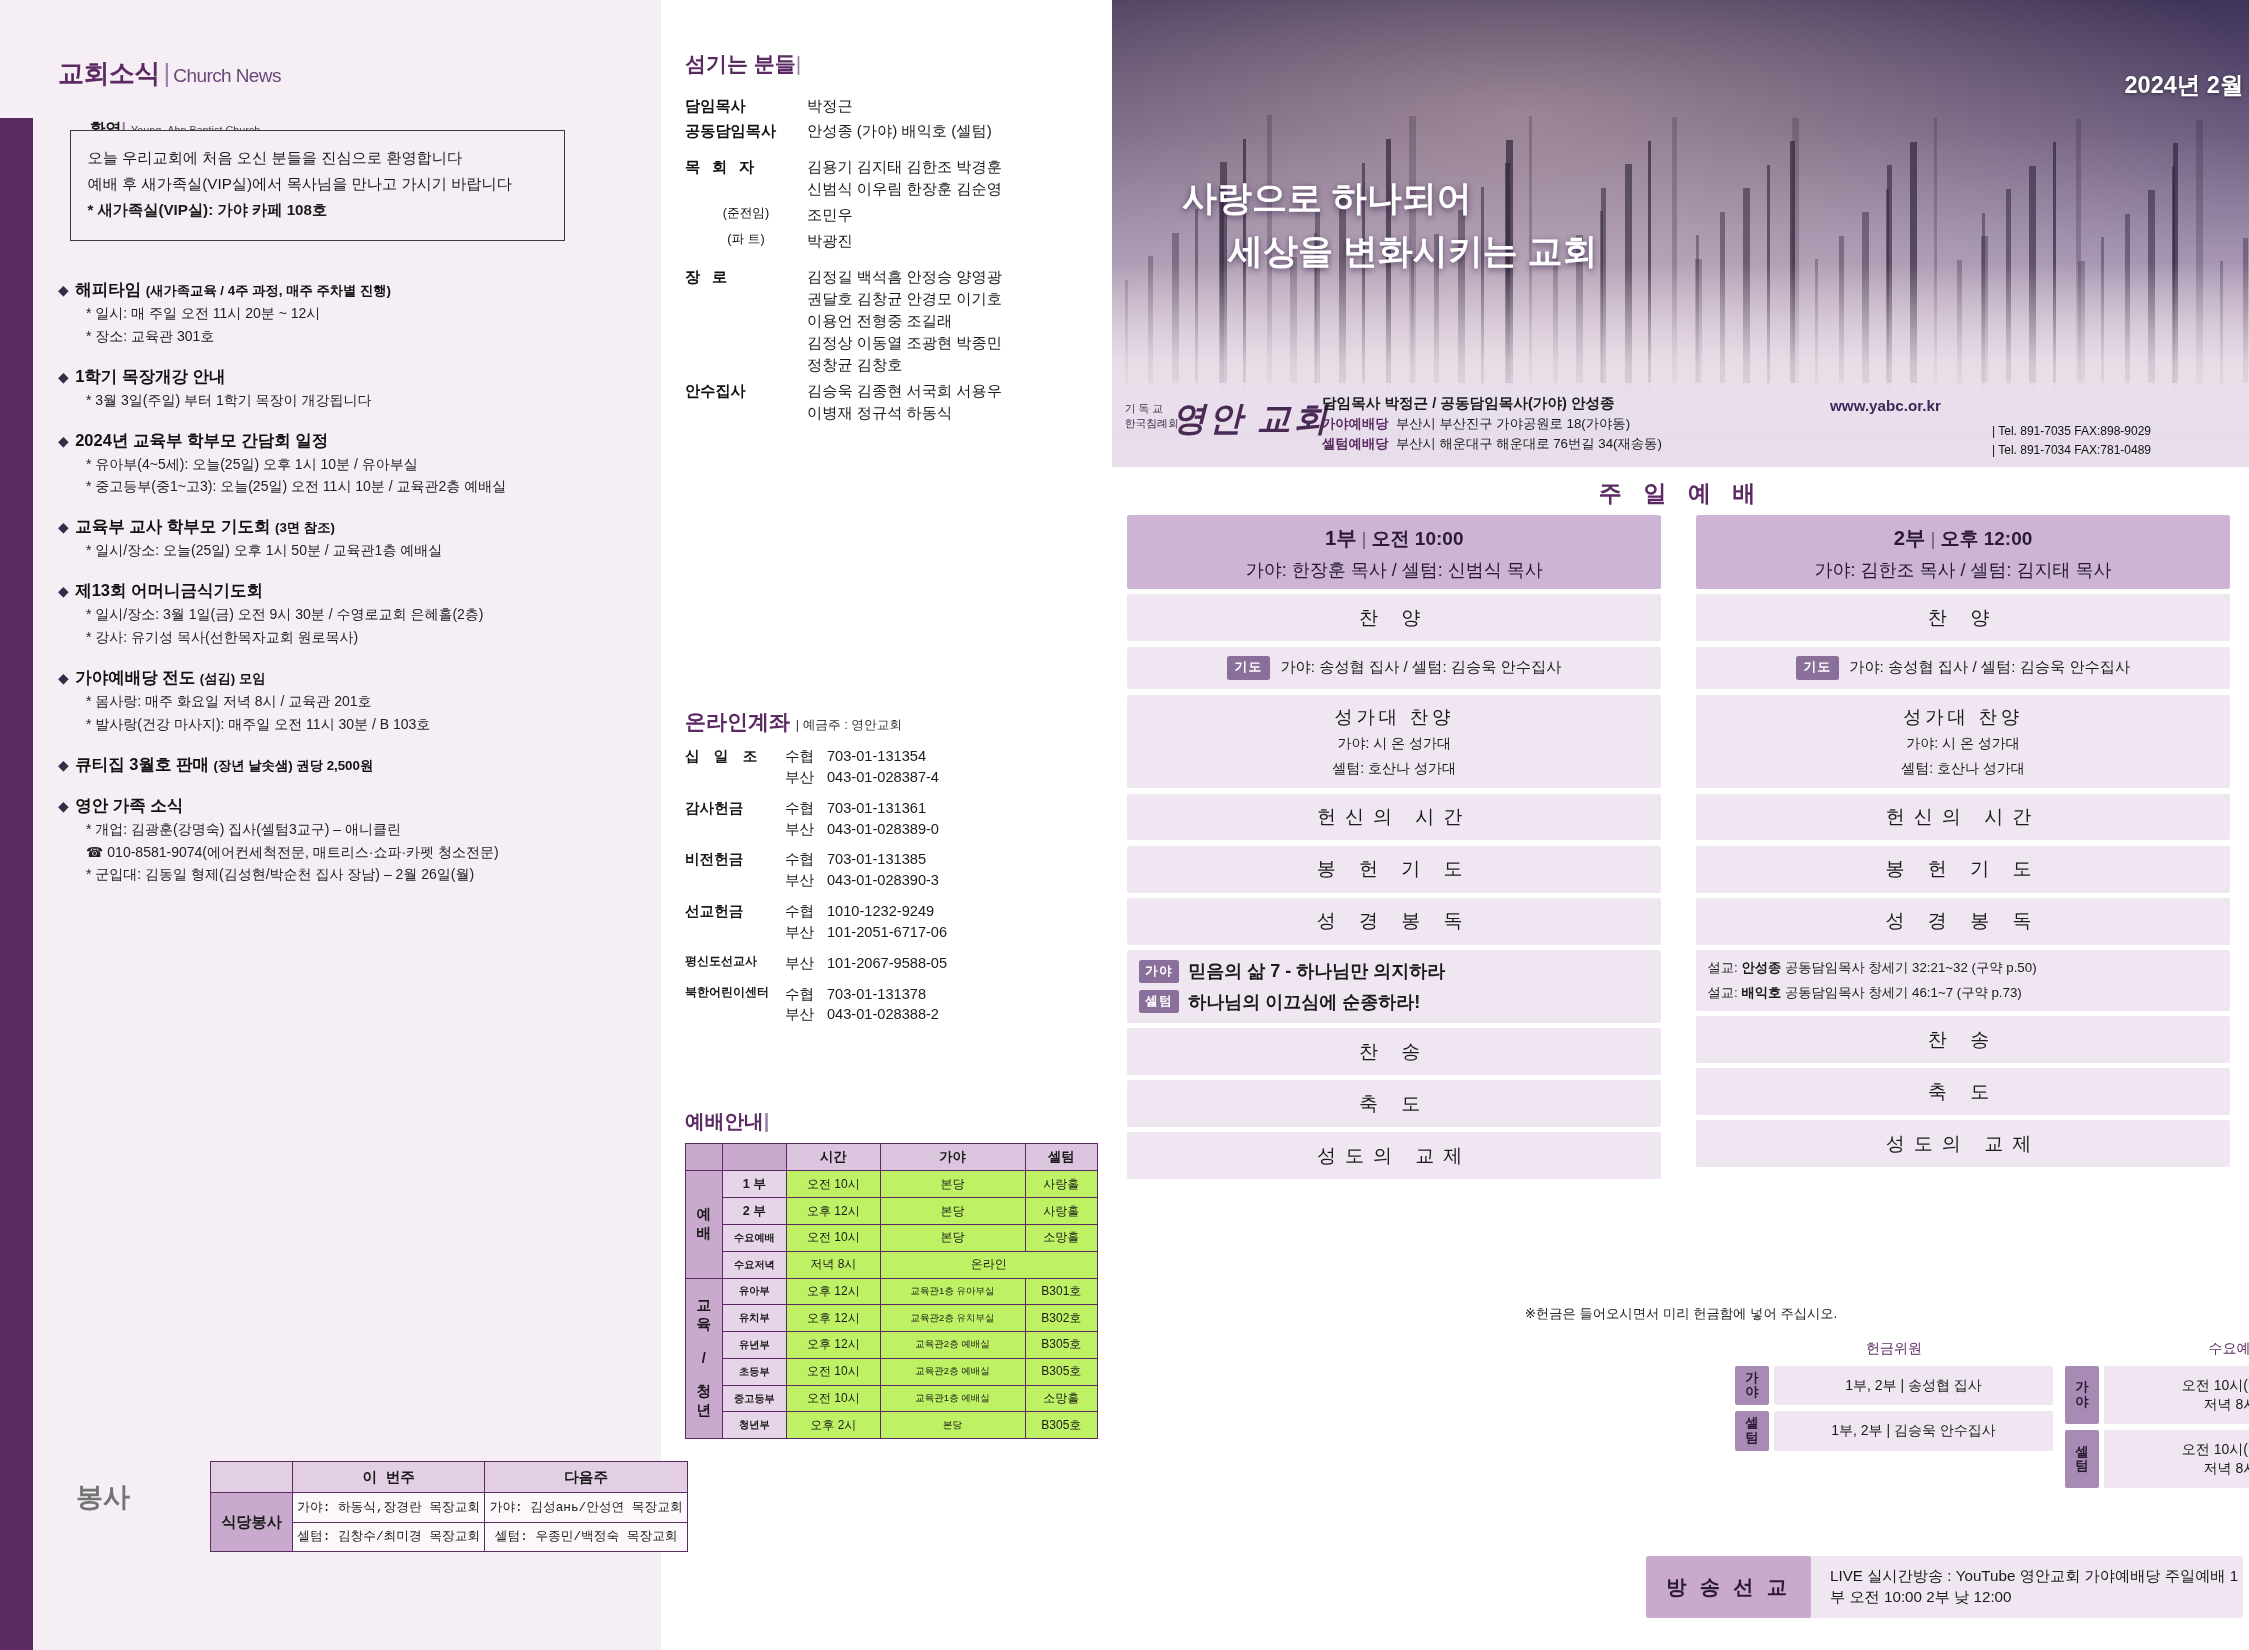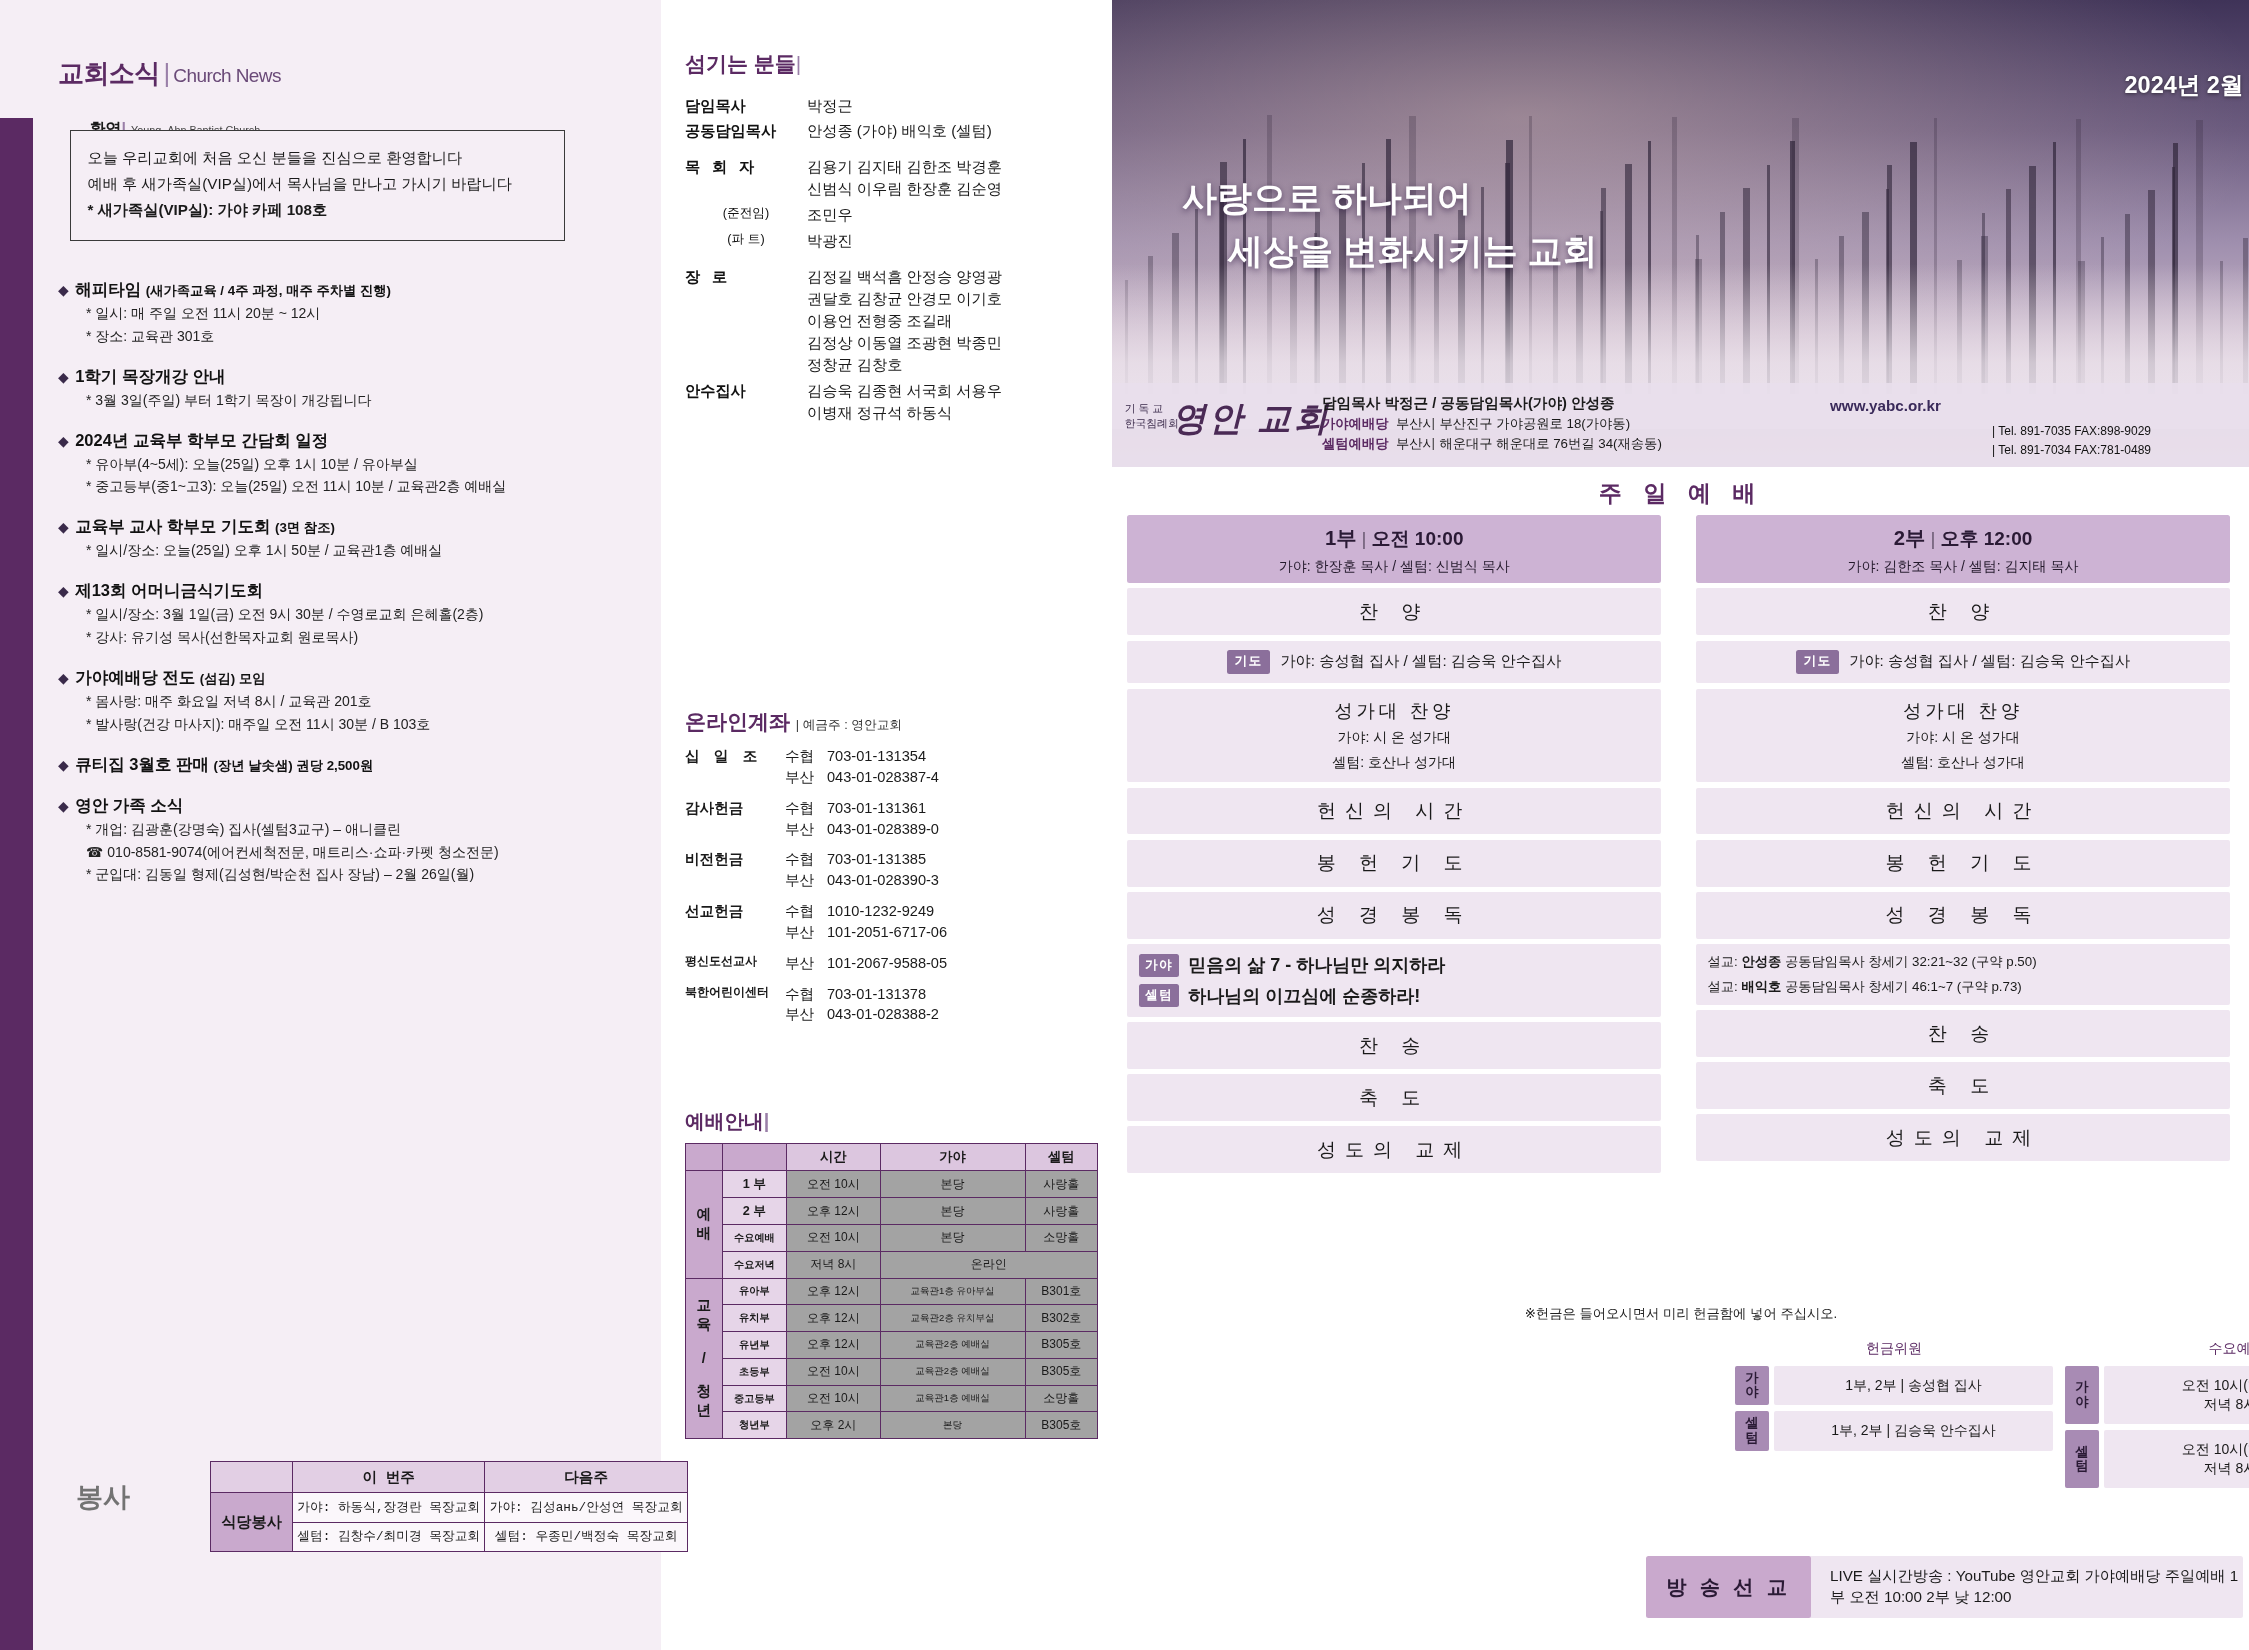--- a/index.html
+++ b/index.html
@@ -89,21 +89,21 @@
   .arow .k.sp{letter-spacing:5.1px;}
   .arow .k.sm{font-size:12px;}
   .arow .v .l{display:block;}
   .arow .v .bank{display:inline-block;width:42px;}
 
   .worship-guide{position:absolute;left:24px;top:1108px;width:419px;}
   .wg-title{font-size:19.7px;font-weight:bold;color:#5b2a63;margin-bottom:7.6px;}
   table.wg{border-collapse:collapse;font-size:12px;width:413px;}
   table.wg th,table.wg td{border:1.3px solid #5b2a63;text-align:center;padding:4.4px 1.3px;}
   table.wg th{background:#dcc6df;font-weight:bold;font-size:13.3px;}
-  table.wg td{background:#a3a3a3;}
+  table.wg td{background:#bef264;}
   table.wg td.side{background:#c9a9cd;font-weight:bold;font-size:14.6px;width:33px;}
   table.wg td.rowlbl{background:#e6d5e8;font-weight:bold;font-size:12.7px;width:61px;}
   table.wg td.rowlbl.sm{font-size:10.2px;}
   table.wg td.tiny{font-size:9.5px;}
 
   
   .col-right{width:1138px;height:1650px;position:relative;background:#ffffff;}
 
   .banner{
     position:absolute;left:0;top:0;width:1368px;height:467px;
@@ -134,21 +134,21 @@
 
   .sunday-title{position:absolute;left:0;top:478px;width:1138px;text-align:center;
     font-size:23px;font-weight:bold;color:#5b2a63;letter-spacing:7.6px;}
   .svc{position:absolute;top:515px;width:534px;}
   .svc.one{left:15.2px;}
   .svc.two{left:584px;}
   .svc-hdr{background:#cdb3d4;border-radius:2.5px;text-align:center;padding:9px 0 6.4px;}
   .svc-hdr .t{font-size:19px;font-weight:bold;color:#2a1a35;}
   .svc-hdr .t .part{font-size:20.3px;}
   .svc-hdr .t .sep{color:#6a5a72;font-weight:normal;margin:0 5.1px;}
-  .svc-hdr .s{font-size:14px;margin-top:6.4px;color:#241a2c;}
+  .svc-hdr .s{font-size:18px;margin-top:6.4px;color:#241a2c;}
   .row{background:#efe6f1;margin-top:5.7px;border-radius:1.9px;text-align:center;padding:10.2px 0;font-size:19px;letter-spacing:9px;}
   .row.pray{text-align:left;padding:9px 0 9px 0;font-size:15.2px;letter-spacing:0;display:flex;align-items:center;justify-content:center;}
   .badge{background:#8b6f9b;color:#fff;font-size:12.7px;font-weight:bold;padding:3.8px 7.6px;border-radius:2.5px;margin-right:10.2px;letter-spacing:1.3px;}
   .choir{background:#efe6f1;margin-top:5.7px;border-radius:1.9px;text-align:center;padding:9px 0 10.2px;}
   .choir .h{font-size:18.4px;letter-spacing:3.8px;}
   .choir .l{font-size:14px;margin-top:5.1px;line-height:1.4;}
   .sermon{background:#efe6f1;margin-top:5.7px;border-radius:1.9px;padding:9px 11.4px;display:flex;flex-direction:column;gap:6.4px;}
   .sermon .line{display:flex;align-items:center;font-size:18px;font-weight:bold;}
   .sermon .line .tag{background:#8b6f9b;color:#fff;font-size:12.7px;font-weight:bold;padding:3.2px 6.4px;border-radius:2.5px;margin-right:9px;letter-spacing:1.3px;}
   .sermon.right .line{font-size:13.3px;font-weight:normal;display:block;}

